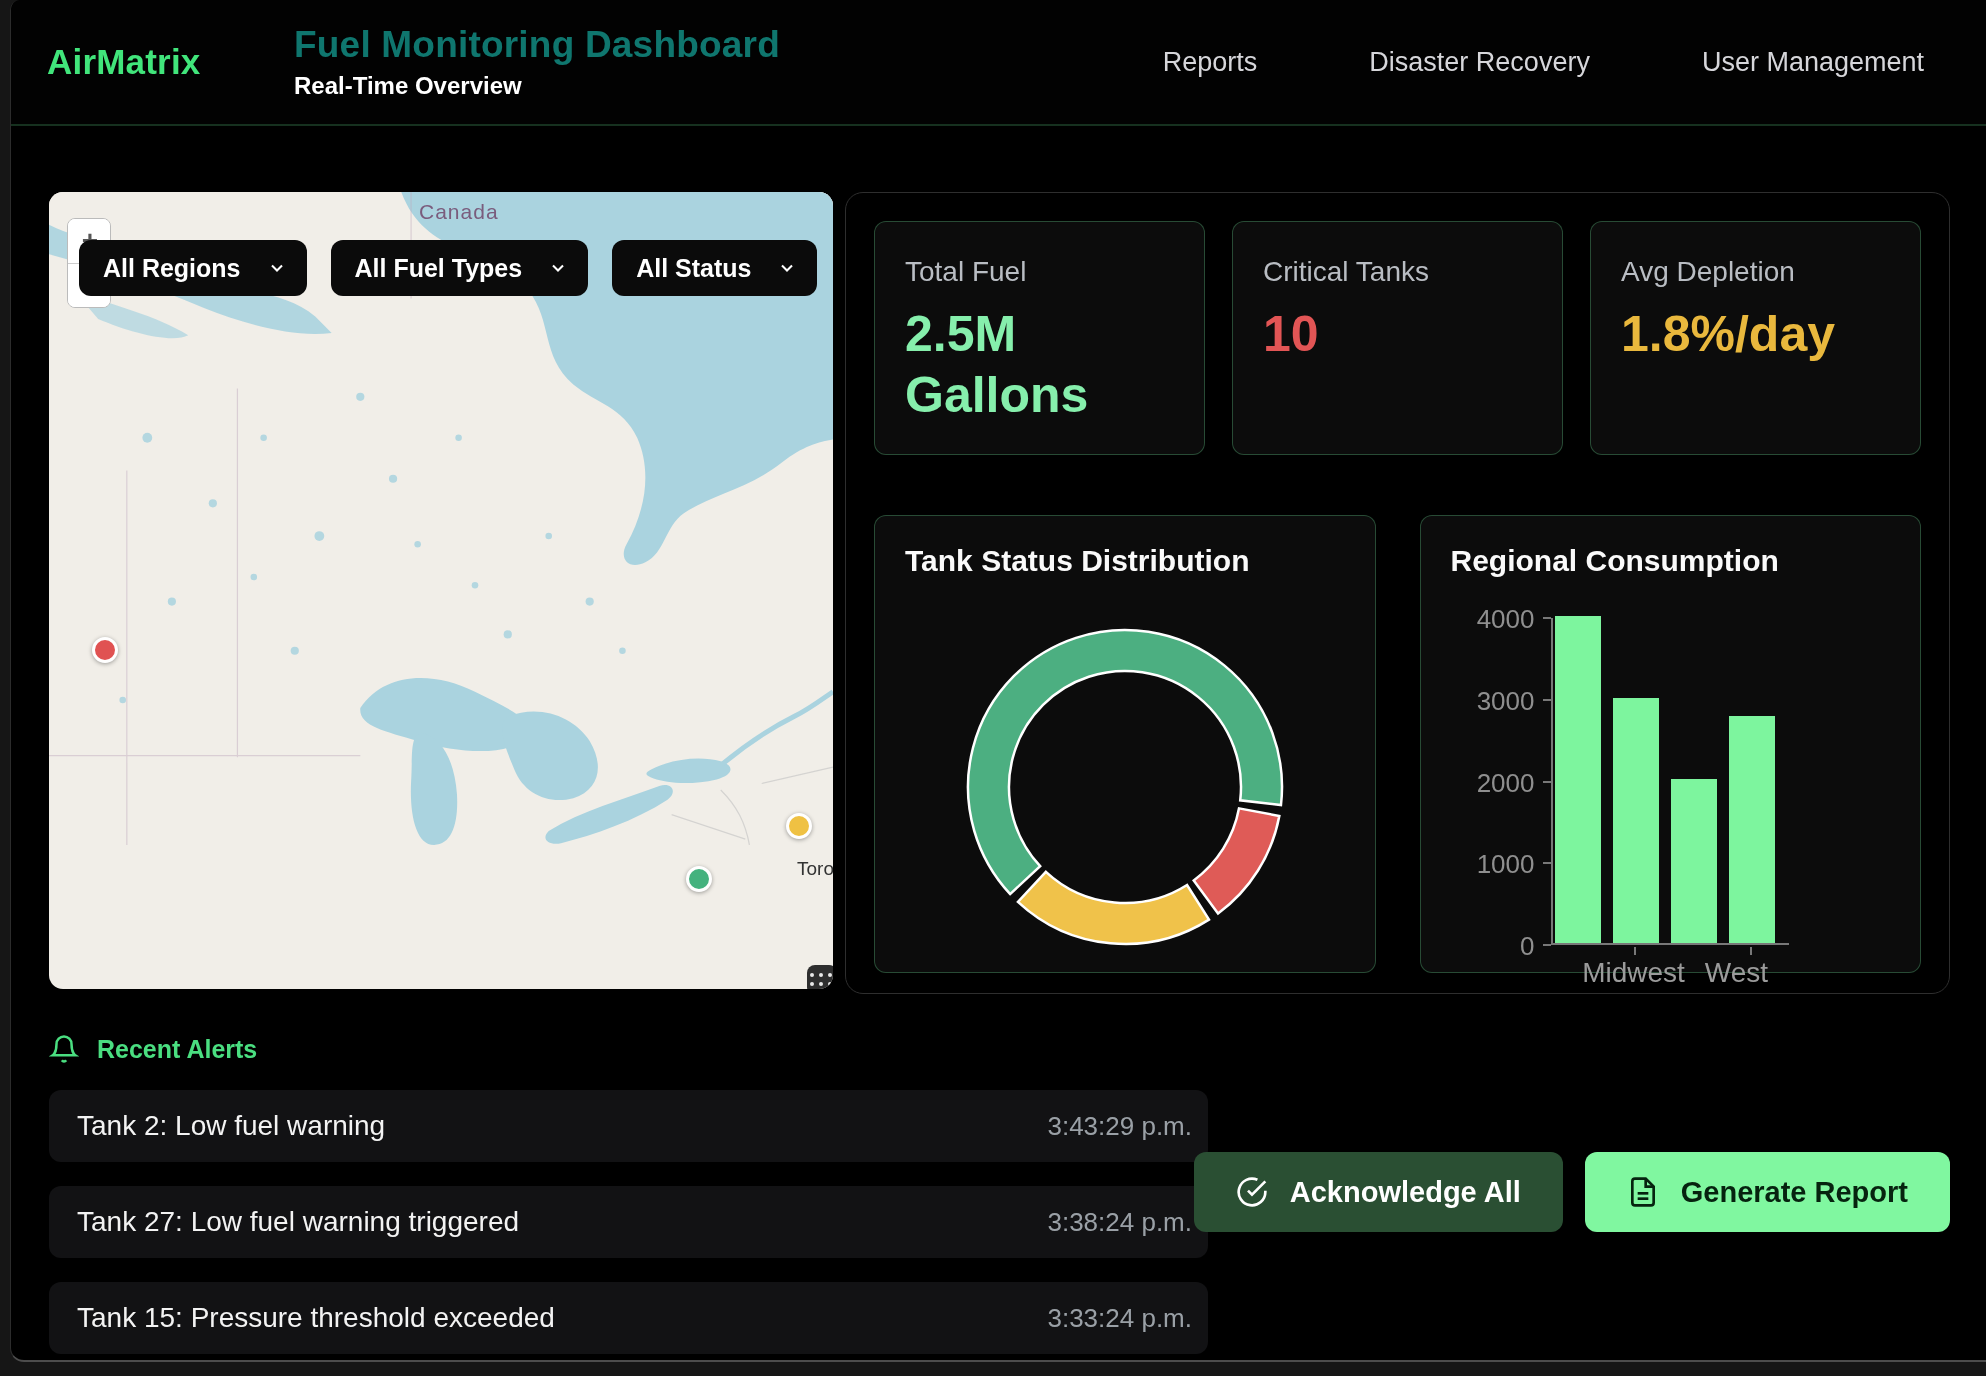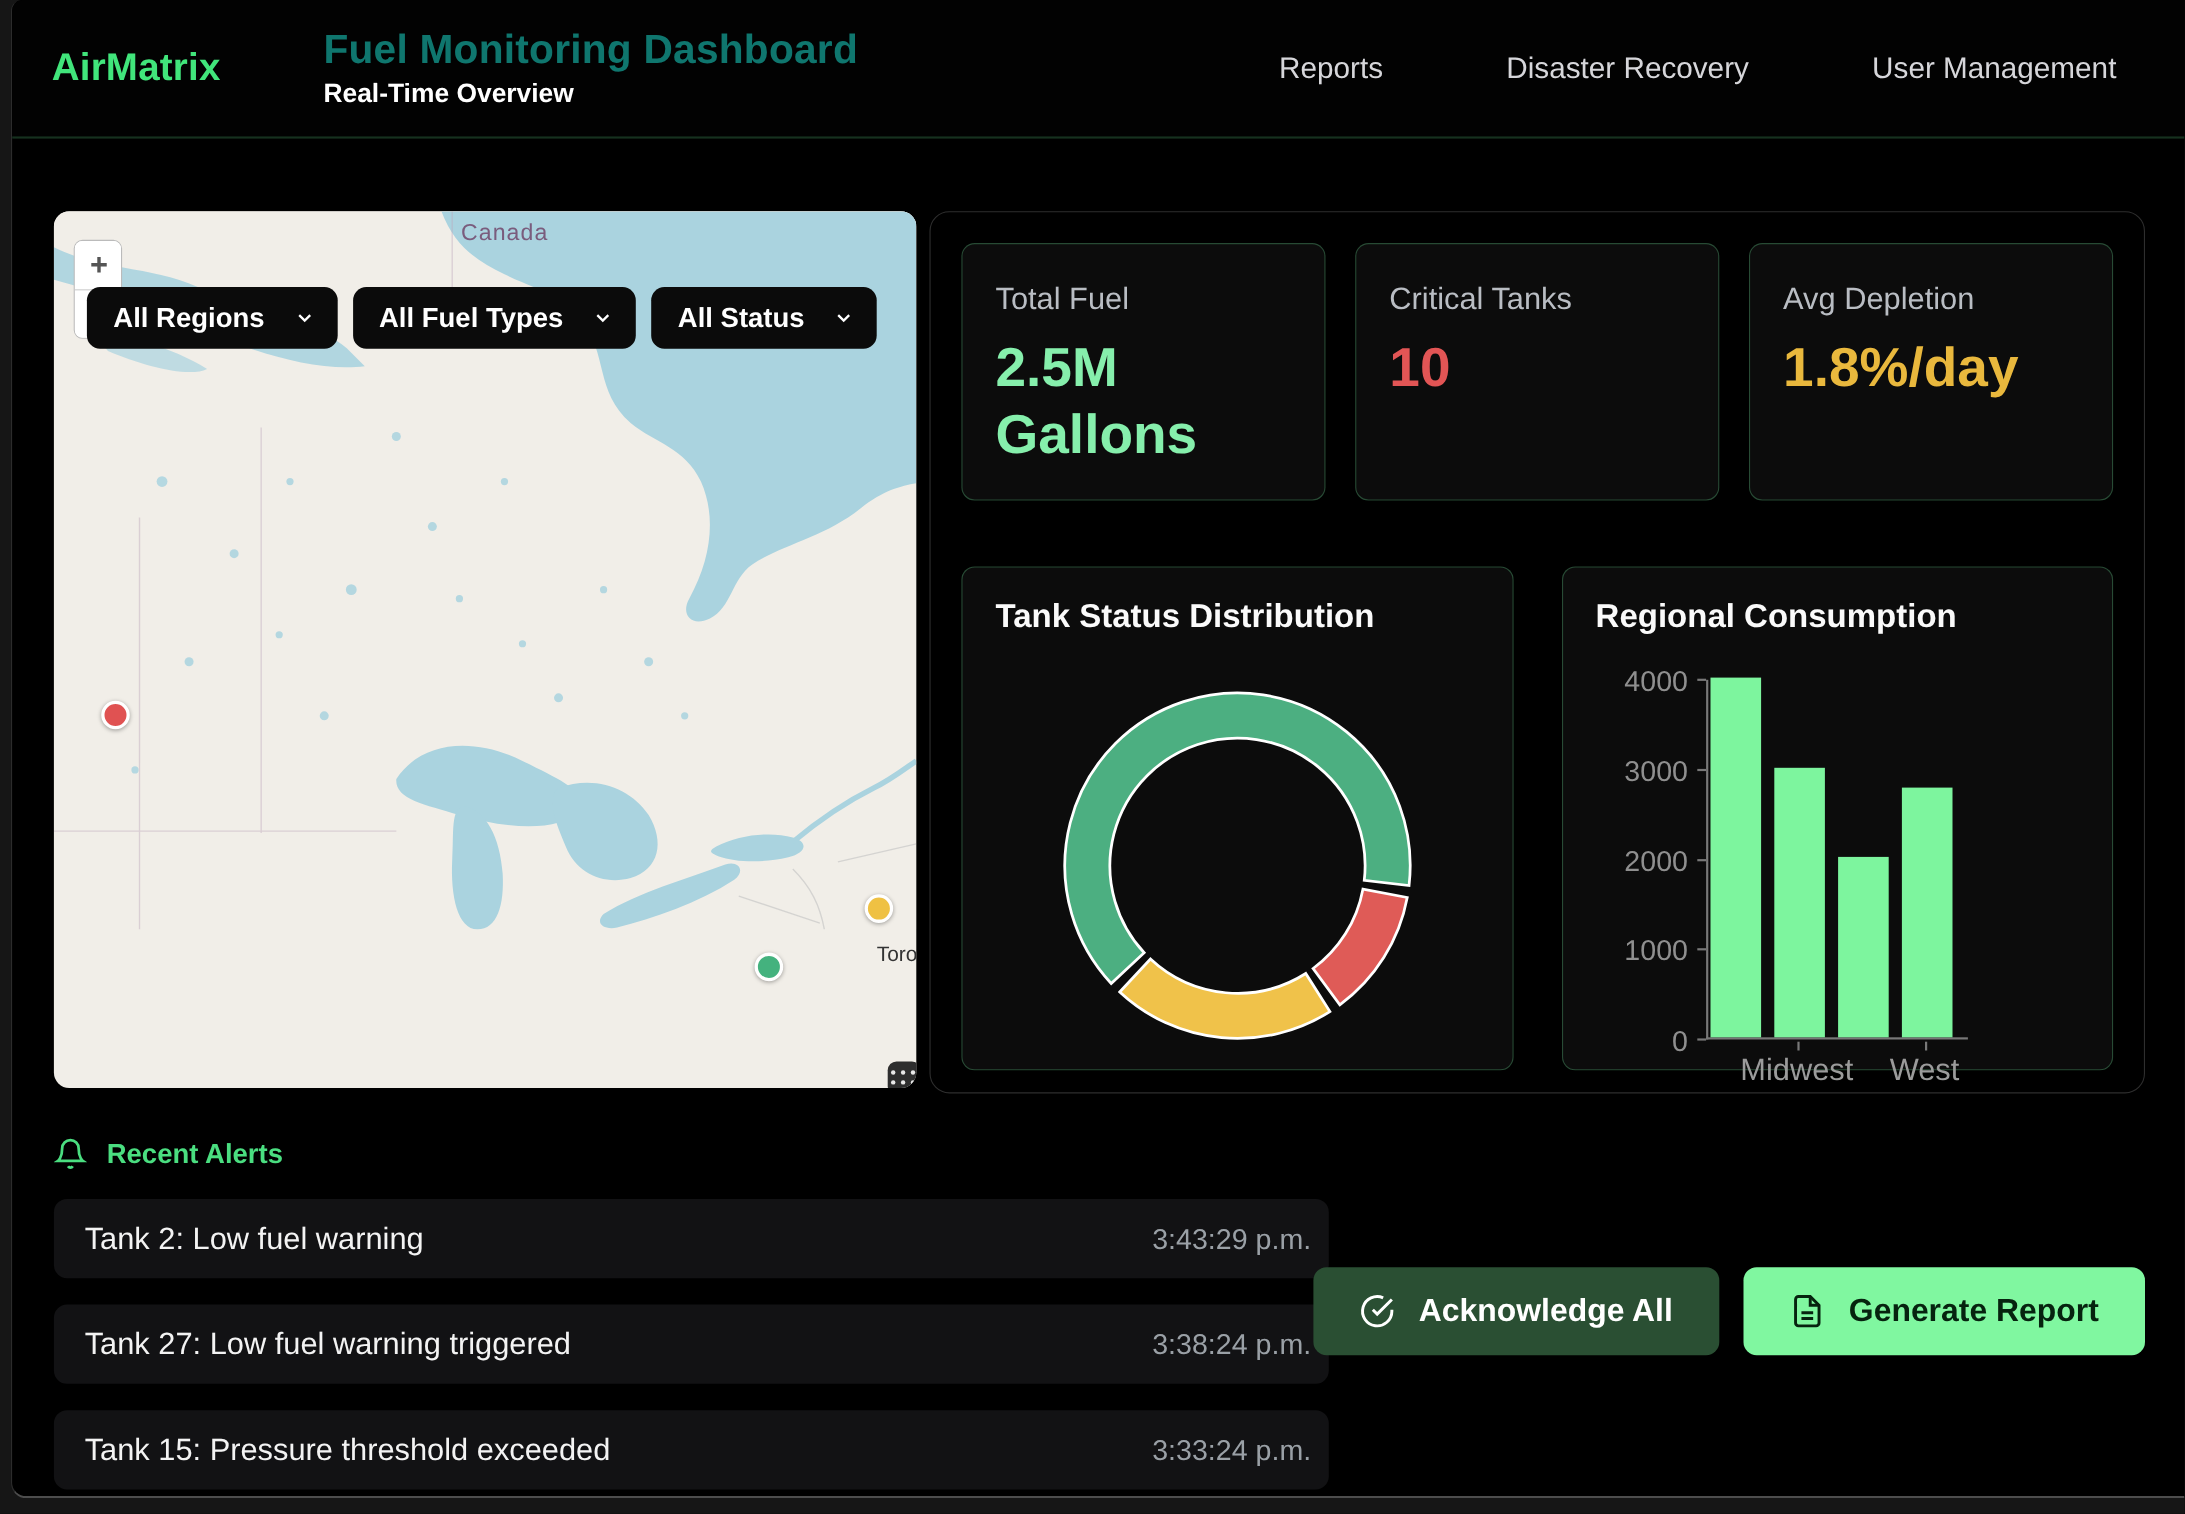--- a/index.html
+++ b/index.html
@@ -29,21 +29,21 @@
   .lbl-canada { left:370px; top:8px; font-size:21px; color:#7a5c7d; letter-spacing:1px; }
   .lbl-ottawa { left:794px; top:600px; font-size:19px;text-align:right; }
   .dot-ottawa { left:830px; top:628px; font-size:15px; color:#555; }
   .lbl-toronto { left:748px; top:666px; font-size:19px; }
   .lbl-newyork { left:850px; top:768px; font-size:20px; }
   .zoom-ctl { position:absolute; left:18px; top:26px; width:44px; border:1px solid #bbb;
     border-radius:8px; overflow:hidden; background:#fff; z-index:1; }
   .zoom-btn { width:44px; height:44px; display:flex; align-items:center; justify-content:center;
     font-size:28px; font-weight:700; color:#555; background:#fff; cursor:pointer; }
   .zoom-btn + .zoom-btn { border-top:1px solid #ccc; }
-  .filters { position:absolute; left:30px; top:69px; display:flex; gap:14px; z-index:2;justify-content:space-between; }
+  .filters { position:absolute; left:30px; top:48px; display:flex; gap:24px; z-index:2;justify-content:space-between; }
   .filter { height:56px; background:#0b0b0b; border-radius:12px; display:flex; align-items:center;
     gap:26px; padding:0 20px 0 24px; color:#fff; font-size:25px; font-weight:600; cursor:pointer; }
   .filter svg { width:20px; height:20px; stroke:#fff; stroke-width:2.5; fill:none; }
   .markers { position:absolute; inset:0; }
   .marker { position:absolute; width:26px; height:26px; border-radius:50%;
     border:3px solid #fff; box-shadow:0 1px 4px rgba(0,0,0,.35); transform:translate(-50%,-50%); }
   .drag-handle { position:absolute; right:-4px; bottom:-6px; width:30px; height:30px;
     background:#2e2e2e; border-radius:8px; display:grid; grid-template-columns:repeat(3,6px);
     grid-template-rows:repeat(2,6px); gap:3px; place-content:center; cursor:grab; z-index:3; }
   .drag-handle i { width:4px; height:4px; border-radius:50%; background:#e8e8e8; }
@@ -254,21 +254,21 @@
                   <span class="ydash" style="top:-1px"></span>
                   <div class="bar" style="left:2px;width:46px;height:327px;background:#7df59e"></div>
                   <div class="bar" style="left:60px;width:46px;height:245px;background:#7df59e"></div>
                   <div class="bar" style="left:118px;width:46px;height:164px;background:#7df59e"></div>
                   <div class="bar" style="left:176px;width:46px;height:227px;background:#7df59e"></div>
                 </div>
               <div class="bar-xlabels" id="bar-xlabels">
                   <span class="xtick" style="left:83px"></span>
                   <span class="xlabel" style="left:83px">Midwest</span>
                   <span class="xtick" style="left:199px"></span>
-                  <span class="xlabel" style="left:199px">West</span>
+                  <span class="xlabel" style="left:186px">West</span>
                 </div>
             </div>
           </div>
         </div>
       </div>
     </div>
   </div>
 
   <section class="alerts">
     <div class="alerts-head">

